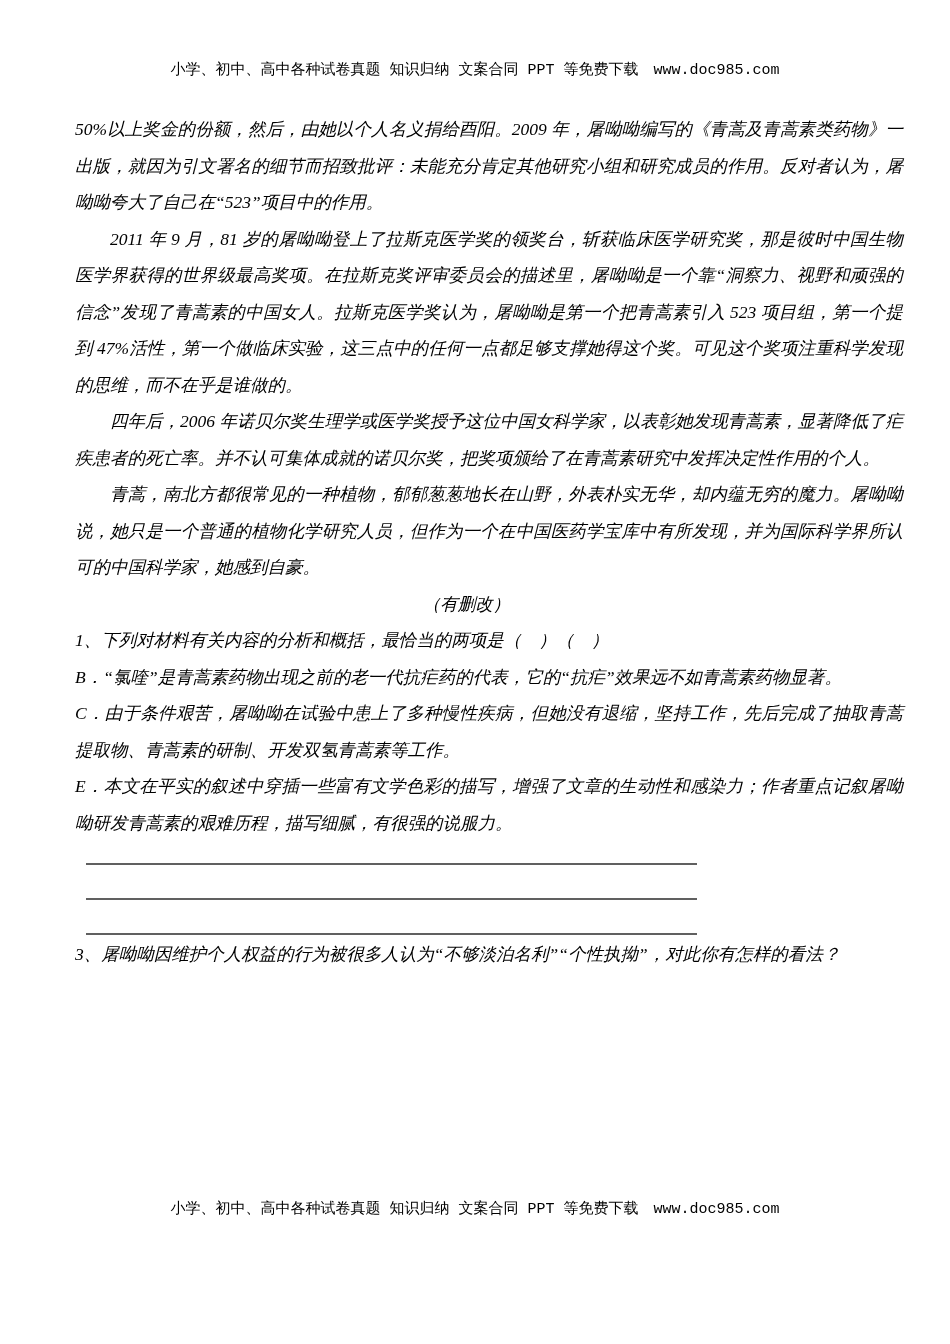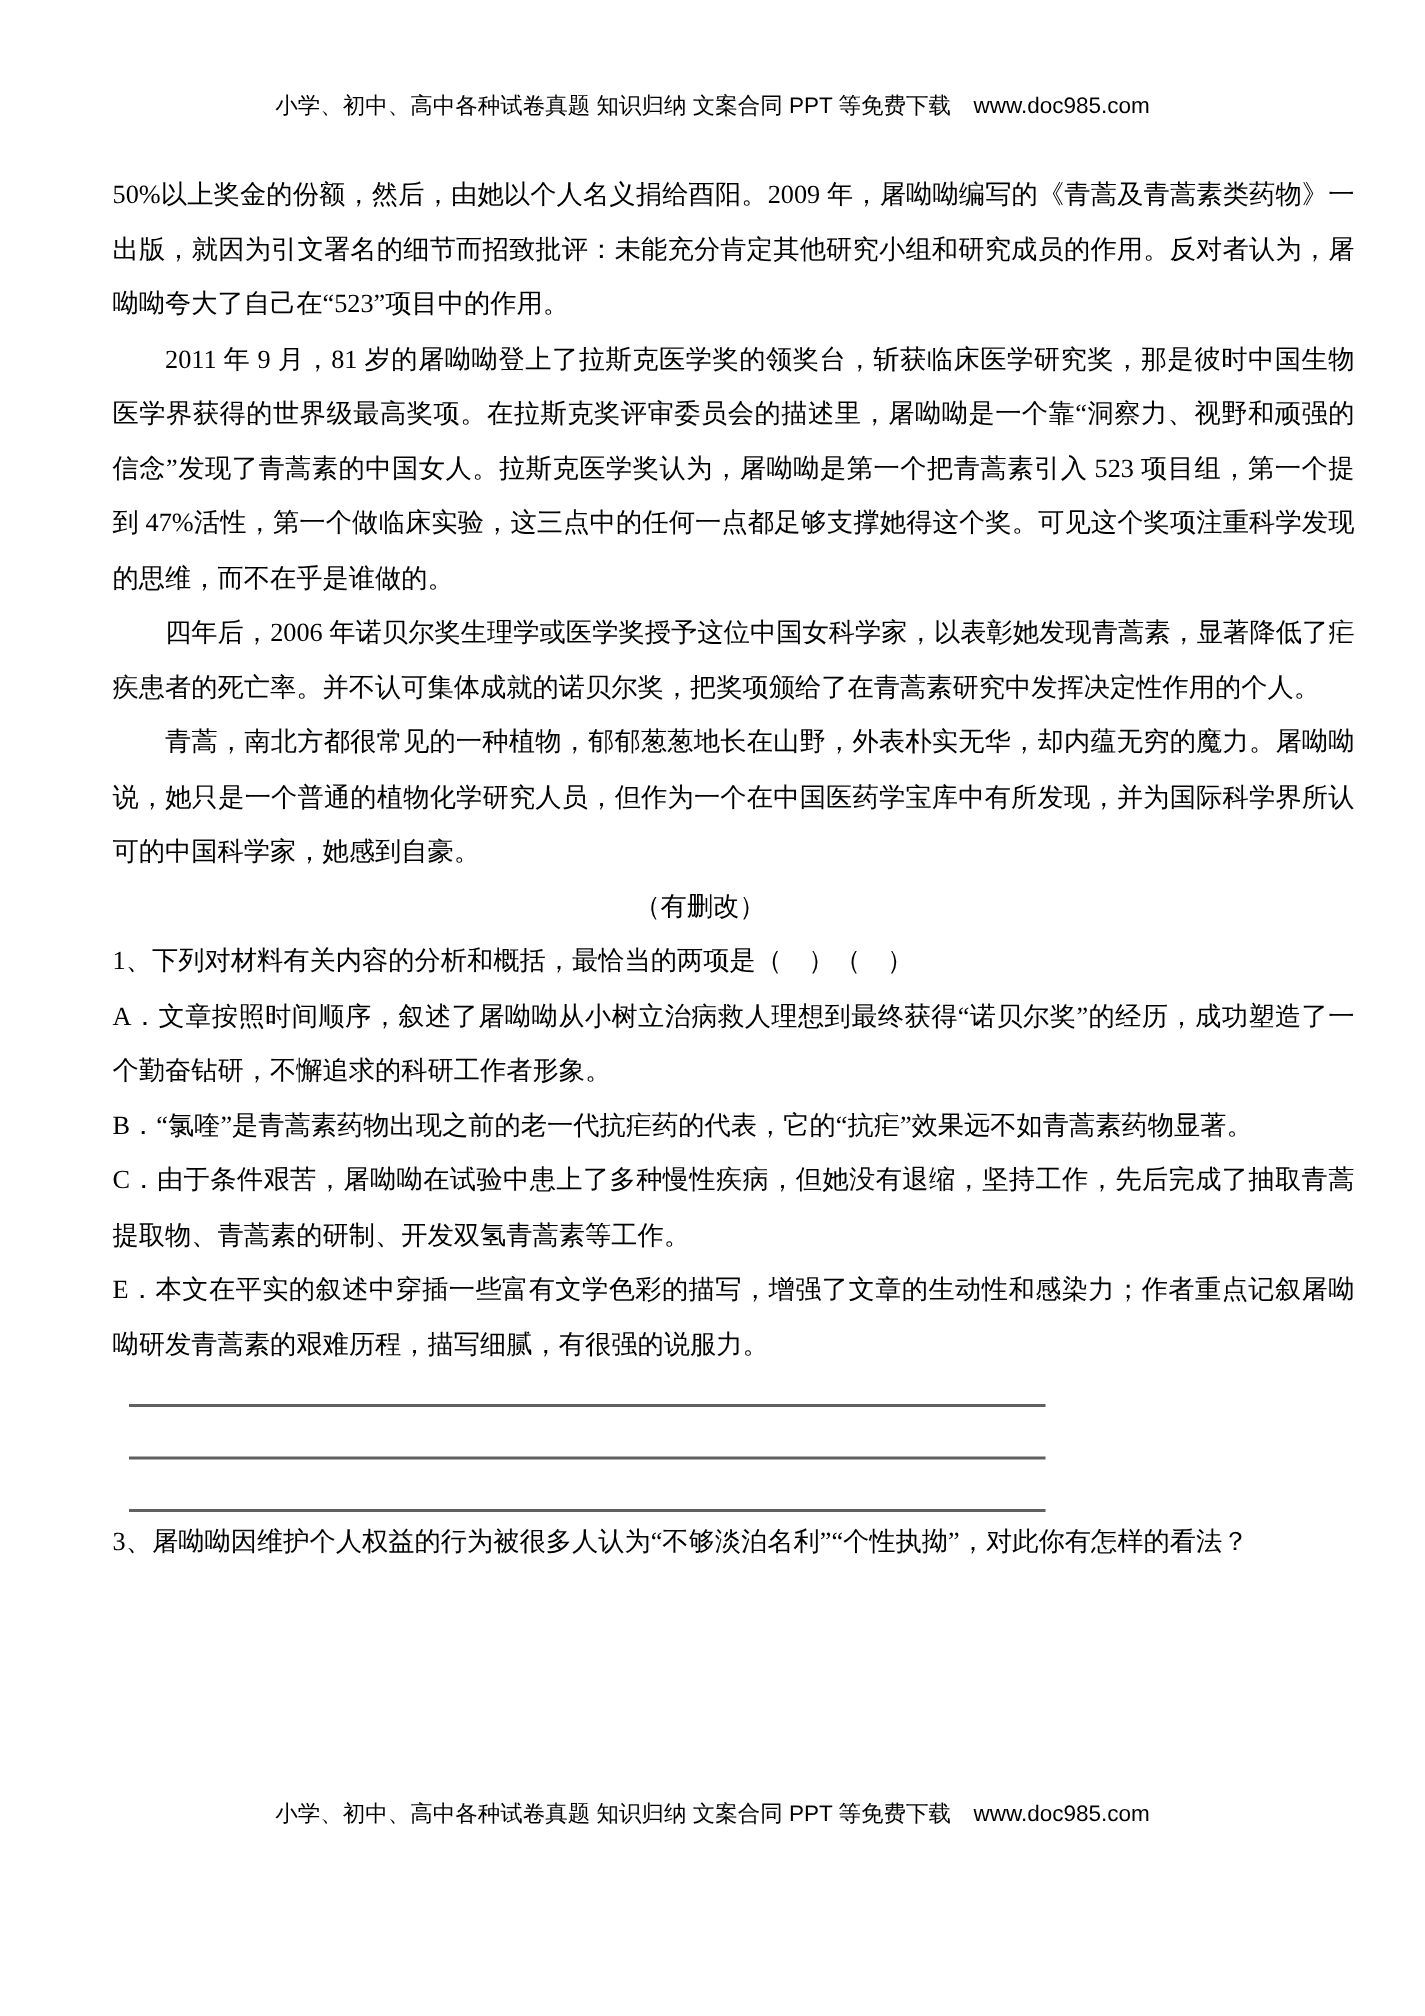--- a/index.html
+++ b/index.html
@@ -13,38 +13,39 @@
     height: 1344px;
     background: #ffffff;
     overflow: hidden;
     color: #000000;
   }
   .hf {
     position: absolute;
     left: 0;
     right: 0;
     text-align: center;
-    font-family: Liberation Sans, sans-serif;
+    font-family: Liberation Mono, monospace;
     font-size: 15px;
     line-height: 18px;
     color: #000000;
     white-space: pre;
   }
   .header { top: 62px; }
   .footer { top: 1201px; }
   .doc-body {
     position: absolute;
     left: 75px;
     top: 111px;
     width: 828px;
     font-family: "Liberation Serif", "DejaVu Serif", serif;
     font-size: 17.5px;
     line-height: 36.5px;
     text-align: justify;
     color: #000000;
+    font-style: italic;
   }
   .doc-body p {
     margin: 0;
     padding: 0;
   }
   p.indent2 { text-indent: 2em; }
   p.attribution {
     text-align: center;
     padding-right: 45px;
   }
@@ -73,21 +74,20 @@
     <p class="indent2">2011 年 9 月，81 岁的屠呦呦登上了拉斯克医学奖的领奖台，斩获临床医学研究奖，那是彼时中国生物医学界获得的世界级最高奖项。在拉斯克奖评审委员会的描述里，屠呦呦是一个靠“洞察力、视野和顽强的信念”发现了青蒿素的中国女人。拉斯克医学奖认为，屠呦呦是第一个把青蒿素引入 523 项目组，第一个提到 47%活性，第一个做临床实验，这三点中的任何一点都足够支撑她得这个奖。可见这个奖项注重科学发现的思维，而不在乎是谁做的。</p>
 
     <p class="indent2">四年后，2006 年诺贝尔奖生理学或医学奖授予这位中国女科学家，以表彰她发现青蒿素，显著降低了疟疾患者的死亡率。并不认可集体成就的诺贝尔奖，把奖项颁给了在青蒿素研究中发挥决定性作用的个人。</p>
 
     <p class="indent2">青蒿，南北方都很常见的一种植物，郁郁葱葱地长在山野，外表朴实无华，却内蕴无穷的魔力。屠呦呦说，她只是一个普通的植物化学研究人员，但作为一个在中国医药学宝库中有所发现，并为国际科学界所认可的中国科学家，她感到自豪。</p>
 
     <p class="attribution">（有删改）</p>
 
     <p>1、下列对材料有关内容的分析和概括，最恰当的两项是（　）（　）</p>
 
-    <p>A．文章按照时间顺序，叙述了屠呦呦从小树立治病救人理想到最终获得“诺贝尔奖”的经历，成功塑造了一个勤奋钻研，不懈追求的科研工作者形象。</p>
 
     <p>B．“氯喹”是青蒿素药物出现之前的老一代抗疟药的代表，它的“抗疟”效果远不如青蒿素药物显著。</p>
 
     <p>C．由于条件艰苦，屠呦呦在试验中患上了多种慢性疾病，但她没有退缩，坚持工作，先后完成了抽取青蒿提取物、青蒿素的研制、开发双氢青蒿素等工作。</p>
 
 
     <p>E．本文在平实的叙述中穿插一些富有文学色彩的描写，增强了文章的生动性和感染力；作者重点记叙屠呦呦研发青蒿素的艰难历程，描写细腻，有很强的说服力。</p>
 
 
     <div class="answer-lines">

